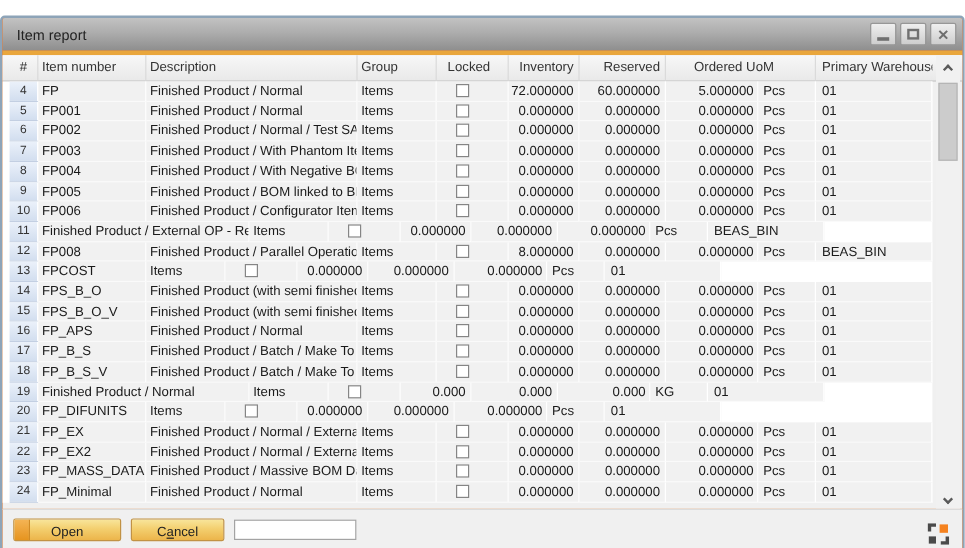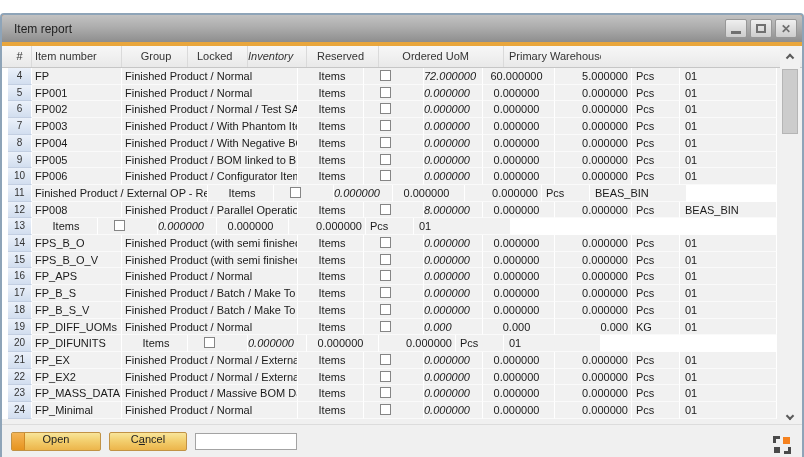--- a/index.html
+++ b/index.html
@@ -27,24 +27,24 @@
   .hdr > div { line-height:21px; border-right:1px solid #DADADA; overflow:hidden; white-space:nowrap; }
   .rows-wrap { width:775px; background:#FFFFFF; }
   .row { display:flex; height:16.714px; margin-left:6px; font-size:11px; color:#1A1A1A; }
   .row > div { background:#F1F1F1; border-right:1px solid #FFFFFF; border-bottom:1px solid #FAFAFA;
     line-height:16px; overflow:hidden; white-space:nowrap; }
   .row .c-num { background:linear-gradient(#EBF1FA,#D2DEEF); border-bottom:1px solid #C3CFE2;
     text-align:center; font-size:10px; color:#333; }
   .c-num  { width:24px; flex:0 0 24px; }
   .c-item { width:90px; flex:0 0 90px; padding-left:3px; }
   .c-desc { width:176px; flex:0 0 176px; padding-left:3px; }
-  .c-group{ width:66px; flex:0 0 66px; padding-left:3px;text-align:center; }
+  .c-group{ width:66px; flex:0 0 66px; padding-left:3px; }
   .c-lock { width:60px; flex:0 0 60px; }
-  .c-inv  { width:59px; flex:0 0 59px; padding-right:4px;font-style:italic; }
-  .c-res  { width:72px; flex:0 0 72px; text-align:center; padding-right:4px; }
+  .c-inv  { width:59px; flex:0 0 59px; text-align:right; padding-right:4px; }
+  .c-res  { width:72px; flex:0 0 72px; text-align:right; padding-right:4px; }
   .c-ord  { width:77px; flex:0 0 77px; text-align:right; padding-right:3px; }
   .c-uom  { width:48px; flex:0 0 48px; padding-left:4px; }
   .c-wh   { width:97px; flex:0 0 97px; padding-left:5px; }
   .h-lock { padding-left:9px; }
   .h-ordu { width:125px; flex:0 0 125px; text-align:right; padding-right:34px; }
   .checkbox { display:inline-block; width:11px; height:11px; margin:2px 0 0 16px;
     background:#fff; border:1px solid #858585; }
 
   
   .vscroll { position:absolute; top:0; right:2px; width:20px; height:378px; background:#F1F1F1; }
@@ -55,21 +55,21 @@
     transform:rotate(225deg); }
   .sbtn-dn { position:absolute; bottom:0; left:0; right:0; }
   .thumb { position:absolute; top:23px; left:2px; width:16px; height:65px;
     background:#CCCCCC; border:1px solid #B5B5B5; }
 
   
   .footer { flex:1 1 auto; background:#F0F0F0; border-top:1px solid #DCDCDC;
     display:flex; align-items:flex-start; padding:7px 0 0 9px; position:relative; }
   .btn { height:19px; border:1px solid #C19245; border-radius:2px;
     background:linear-gradient(#F8E59B,#F3CF6F 45%,#ECB54B);
-    font-size:11px; color:#222; display:flex; align-items:flex-start; justify-content:center;
+    font-size:11px; color:#222; display:flex; align-items:flex-end; justify-content:center;
     position:relative; overflow:hidden; }
   .btn-open { width:90px; }
   .btn-cancel { width:78px; margin-left:8px; }
   .open-accent { position:absolute; left:0; top:0; bottom:0; width:13px;
     background:linear-gradient(#F4B455,#E6941F); border-right:1px solid #D08A25; }
   .btn-open .lbl { position:relative; }
   .footer input { width:102px; height:17px; margin:1px 0 0 8px; border:1px solid #A3A3A3;
     background:#fff; font-size:11px; padding:0 3px; font-family:"Liberation Sans",sans-serif; }
   .corner-icon { position:absolute; right:11px; top:11px; width:18px; height:18px; }
 </style>
@@ -91,20 +91,21 @@
         <span class="glyph-close">✕</span>
       </div>
     </div>
   </div>
   <div class="goldbar" style="background: rgb(233, 166, 60);"></div>
 
   <div class="grid-area">
     <div class="hdr">
       <div class="c-num" style="text-align:center">#</div>
       <div class="c-item">Item number</div>
+      <div class="c-desc">Description</div>
       <div class="c-group">Group</div>
       <div class="c-lock h-lock">Locked</div>
       <div class="c-inv">Inventory</div>
       <div class="c-res">Reserved</div>
       <div class="h-ordu">Ordered UoM</div>
       <div class="c-wh" style="border-right:none">Primary Warehouse</div>
     </div>
 
     <div class="rows-wrap">
 
@@ -210,20 +211,21 @@
         <div class="c-group">Items</div>
         <div class="c-lock"><span class="checkbox"></span></div>
         <div class="c-inv">8.000000</div>
         <div class="c-res">0.000000</div>
         <div class="c-ord">0.000000</div>
         <div class="c-uom">Pcs</div>
         <div class="c-wh">BEAS_BIN</div>
       </div>
         <div class="row" style="">
         <div class="c-num">13</div>
+        <div class="c-item">FPCOST</div>
         <div class="c-group">Items</div>
         <div class="c-lock"><span class="checkbox"></span></div>
         <div class="c-inv">0.000000</div>
         <div class="c-res">0.000000</div>
         <div class="c-ord">0.000000</div>
         <div class="c-uom">Pcs</div>
         <div class="c-wh">01</div>
       </div>
         <div class="row" style="">
         <div class="c-num">14</div>
@@ -280,21 +282,20 @@
         <div class="c-group">Items</div>
         <div class="c-lock"><span class="checkbox"></span></div>
         <div class="c-inv">0.000000</div>
         <div class="c-res">0.000000</div>
         <div class="c-ord">0.000000</div>
         <div class="c-uom">Pcs</div>
         <div class="c-wh">01</div>
       </div>
         <div class="row" style="">
         <div class="c-num">19</div>
-        <div class="c-item">FP_DIFF_UOMs</div>
         <div class="c-desc">Finished Product / Normal</div>
         <div class="c-group">Items</div>
         <div class="c-lock"><span class="checkbox"></span></div>
         <div class="c-inv">0.000</div>
         <div class="c-res">0.000</div>
         <div class="c-ord">0.000</div>
         <div class="c-uom">KG</div>
         <div class="c-wh">01</div>
       </div>
         <div class="row" style="">

